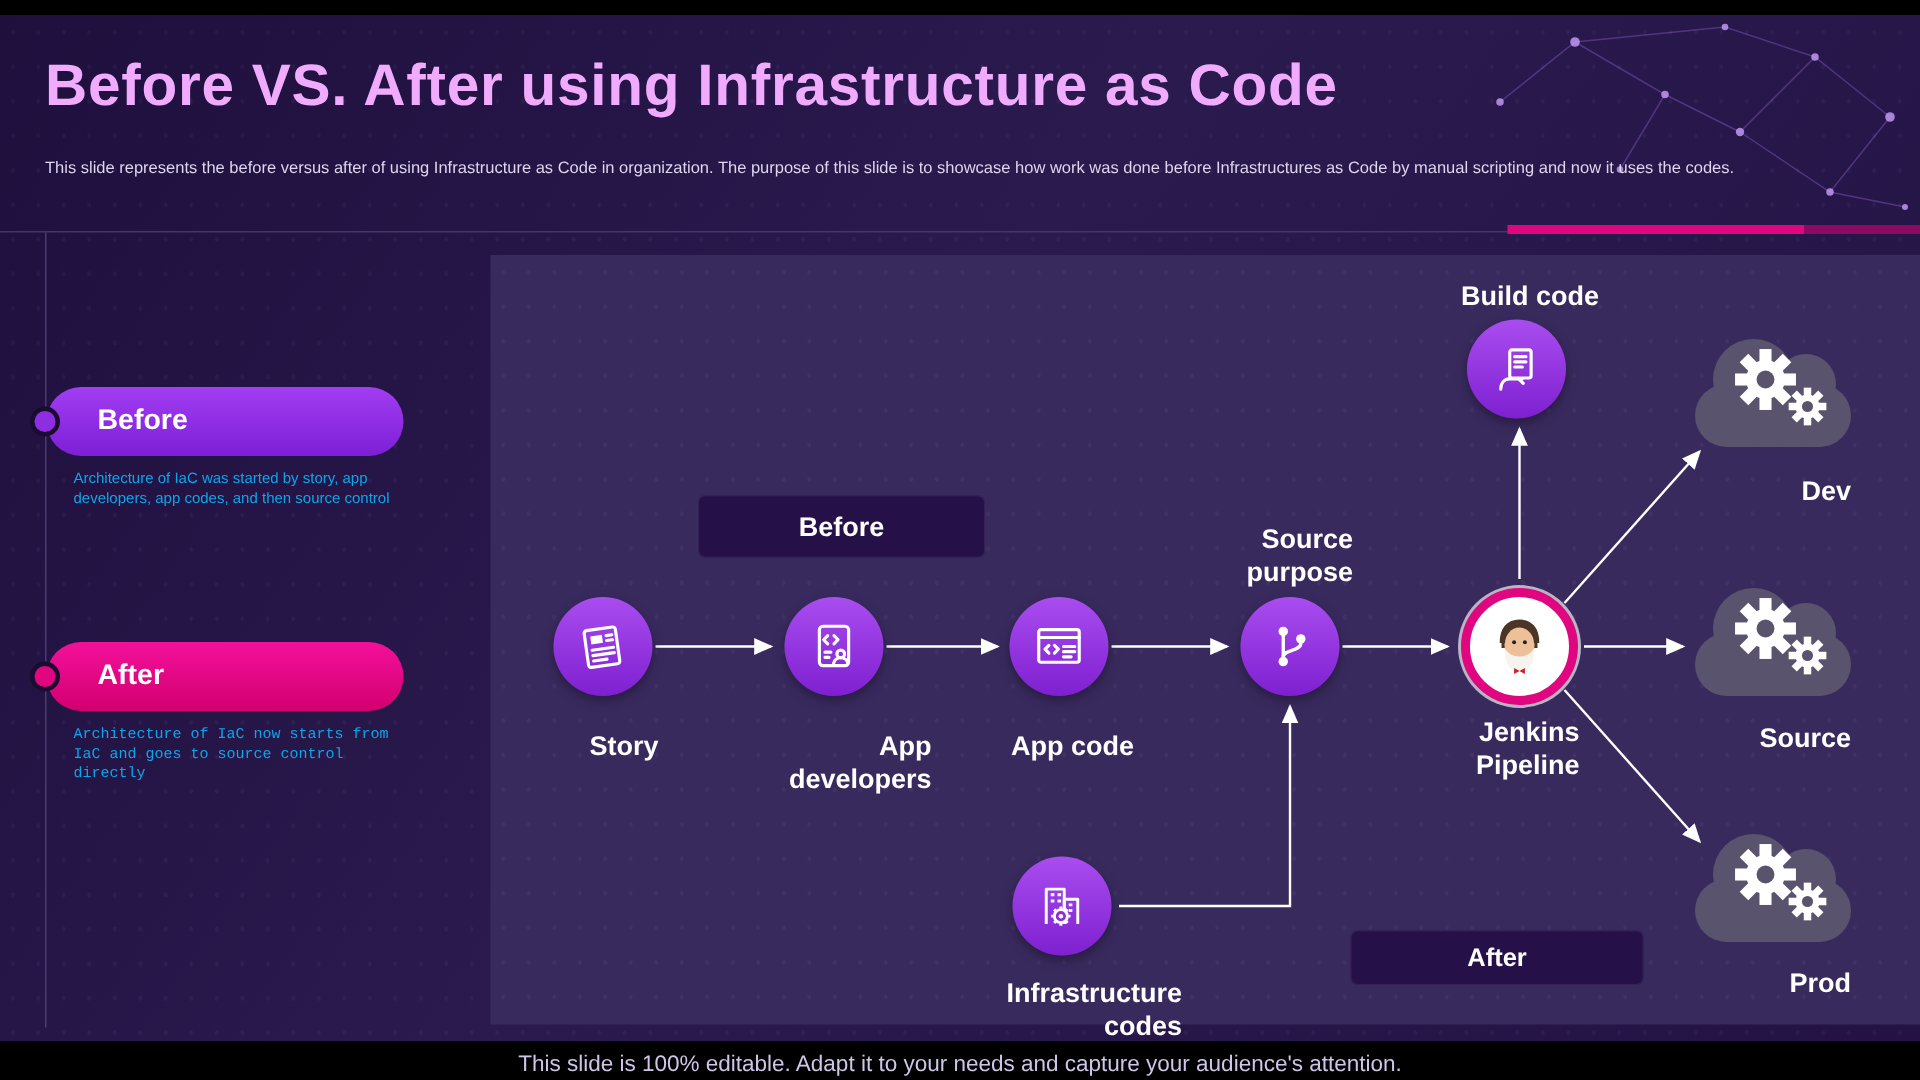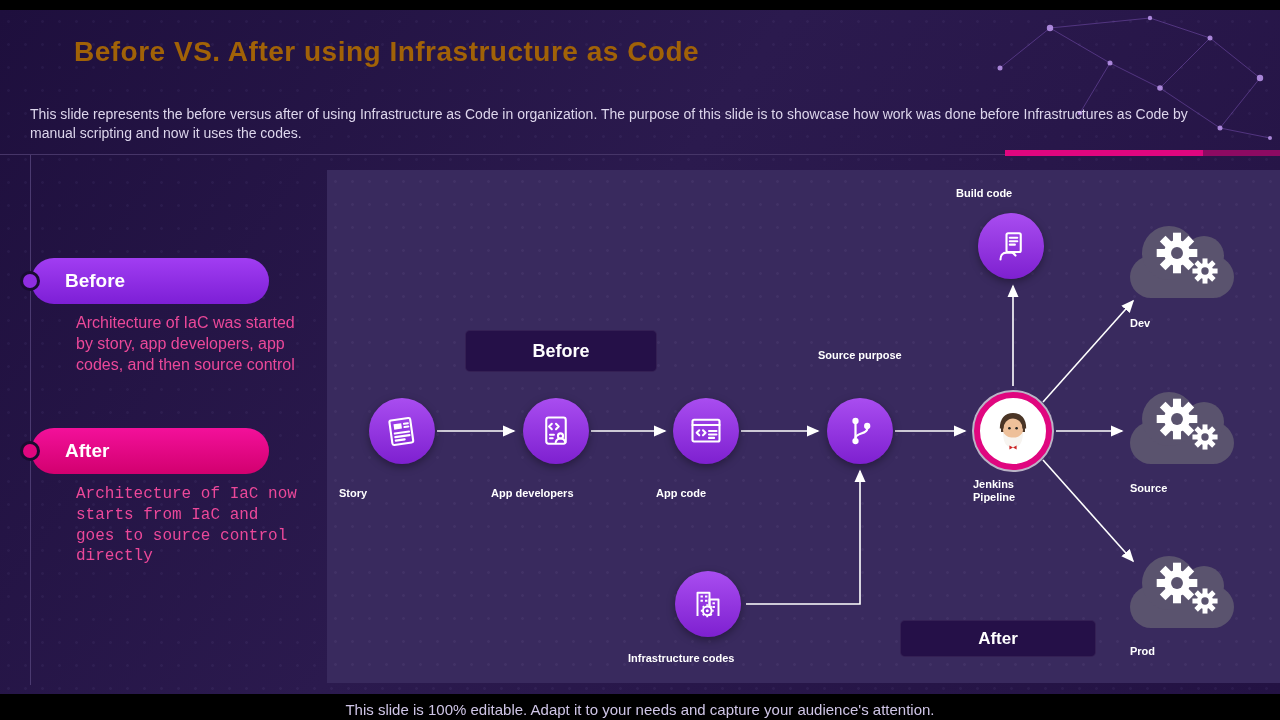--- a/index.html
+++ b/index.html
@@ -18,45 +18,45 @@
     position:absolute;left:0;top:10px;width:1280px;height:684px;
     background-color:var(--background);
     background-image:
       radial-gradient(rgba(200,180,255,0.05) 1px, transparent 1.4px),
       linear-gradient(125deg,#1e0f3d 0%, #2b1a4e 45%, #231243 100%);
     background-size:17px 23px, 100% 100%;
   }
   .constellation{position:absolute;right:0;top:8px;}
   .title{
     position:absolute;left:30px;top:36px;width:1000px;
-    color:#a16207;font-size:28px;font-weight:bold;letter-spacing:.5px;margin-left:44px;
+    color:#f0abfc;font-size:39px;font-weight:bold;letter-spacing:.5px;
   }
   .description{
     position:absolute;left:30px;top:105px;width:1195px;
-    color:#ddd6ec;font-size:14px;line-height:1.35;
+    color:#ddd6ec;font-size:11px;line-height:1.35;
   }
   .divider{position:absolute;left:0;top:154px;width:1280px;height:1px;background:#463568;}
   .divider-accent{
     position:absolute;left:1005px;top:150px;width:275px;height:6px;
     background:linear-gradient(90deg,var(--accent-pink) 0%,var(--accent-pink) 72%,#8d0a62 72%);
   }
   .v-line{position:absolute;left:30px;top:155px;width:1px;height:530px;background:#4b3a70;}
   .pill{
     position:absolute;left:31px;width:238px;height:46px;border-radius:23px;
     display:flex;align-items:center;padding-left:34px;
     color:#fff;font-size:19px;font-weight:bold;
   }
   .before-pill{top:258px;background:linear-gradient(180deg,#a13df2,#7d1fd6);}
   .after-pill{top:428px;background:linear-gradient(180deg,#f3109a,#d2006f);}
   .dot{position:absolute;left:23px;width:14px;height:14px;border-radius:50%;}
   .before-dot{top:274px;background:var(--accent-purple);box-shadow:0 0 0 3px #180d30;}
   .after-dot{top:444px;background:var(--accent-pink);box-shadow:0 0 0 3px #180d30;}
   .side-text{
-    position:absolute;left:76px;width:228px;
-    color:#ec4899;font-size:16px;line-height:1.3;
+    position:absolute;left:49px;width:228px;
+    color:#0ea5e9;font-size:10px;line-height:1.3;
   }
   .before-text{top:313px;}
   .after-text{top:484px;font-family:Liberation Mono, monospace;}
   .panel{
     position:absolute;left:327px;top:170px;width:953px;height:513px;
     background-color:var(--panel);
     background-image:radial-gradient(rgba(220,200,255,0.05) 1px, transparent 1.4px);
     background-size:17px 23px;
   }
   .badge{
@@ -81,22 +81,22 @@
   .n-build{left:978px;top:213px;}
   .n-infra{left:675px;top:571px;}
   .jenkins{
     position:absolute;left:974px;top:392px;width:66px;height:66px;border-radius:50%;
     background:#fff;border:6px solid var(--accent-pink);box-sizing:content-box;
     box-shadow:0 0 0 2px rgba(255,255,255,0.65);
     display:flex;align-items:center;justify-content:center;
   }
   .jenkins svg{width:48px;height:48px;}
   .nlabel{
-    position:absolute;color:#fff;font-size:11px;font-weight:bold;
-    text-align:left;line-height:1.2;
+    position:absolute;color:#fff;font-size:18px;font-weight:bold;
+    text-align:right;line-height:1.2;
   }
   .l-story{left:339px;top:487px;width:100px;}
   .l-appdev{left:491px;top:487px;width:130px;}
   .l-appcode{left:656px;top:487px;width:100px;}
   .l-source{left:818px;top:349px;width:84px;}
   .l-jenkins{left:973px;top:478px;width:80px;}
   .l-build{left:956px;top:187px;width:110px;}
   .l-infra{left:628px;top:652px;width:160px;}
   .l-dev{left:1130px;top:317px;width:104px;}
   .l-staging{left:1130px;top:482px;width:104px;}

